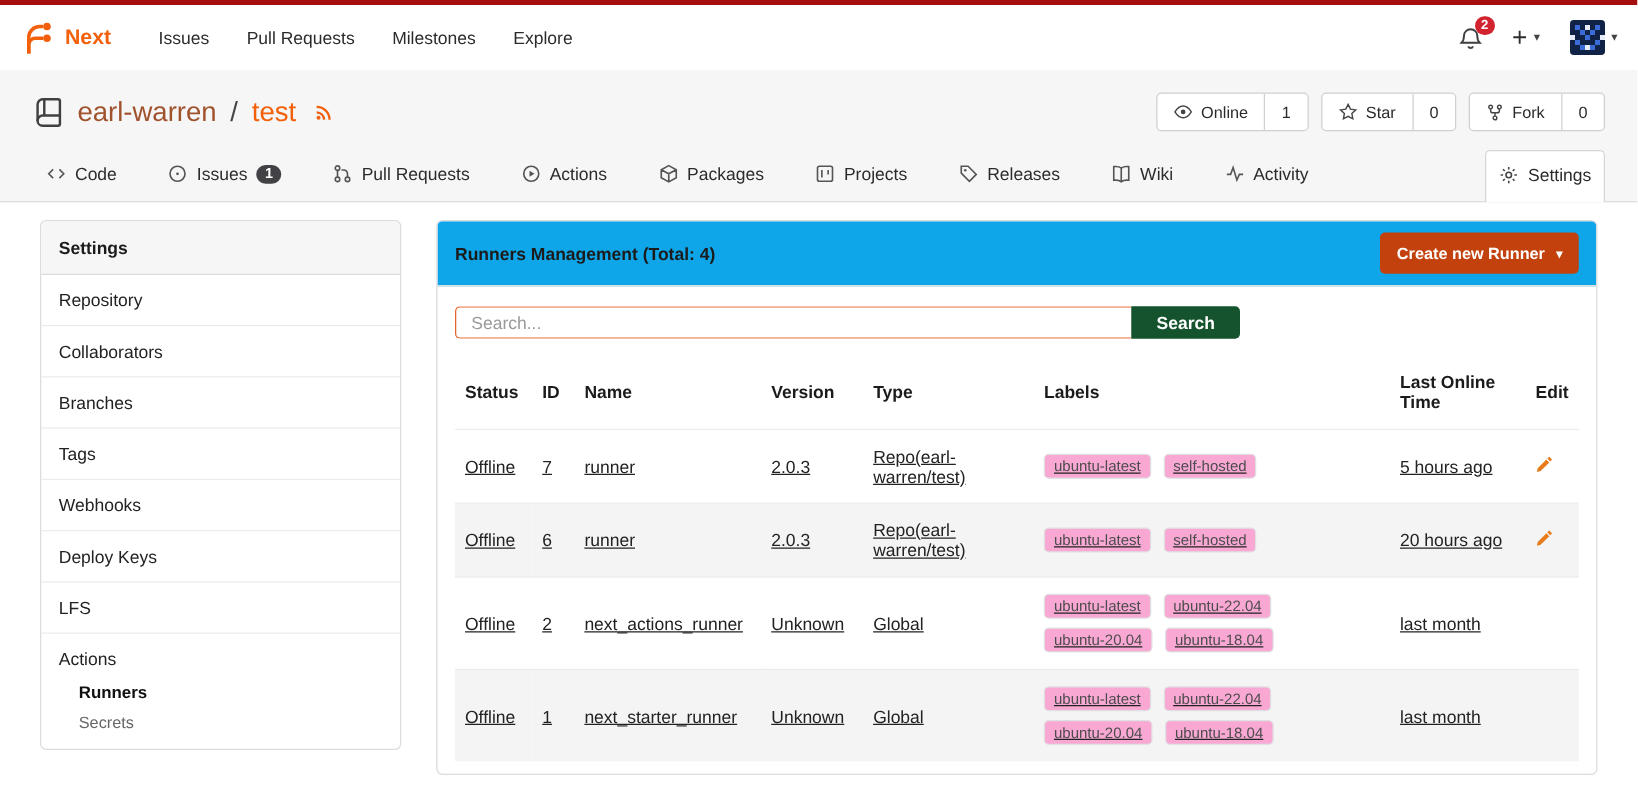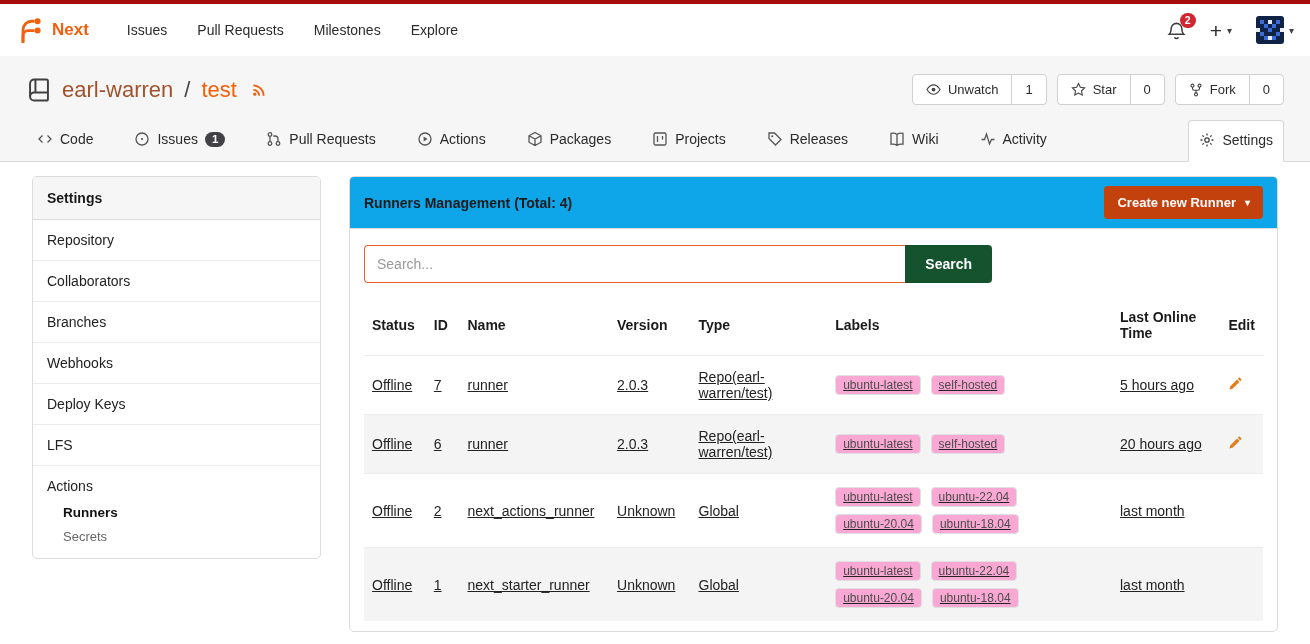--- a/index.html
+++ b/index.html
@@ -68,21 +68,21 @@
     background:#fff; overflow:hidden; }
   .card-header { display:flex; align-items:center; justify-content:space-between;
     background:#0ea5e9; border-bottom:1px solid #dcdcdc; padding:9px 14px; }
   .card-title { font-weight:700; font-size:14px; color:#1b1b1b; }
   .create-btn { background:#c2410c; color:#fff; border:none; border-radius:4px; font-size:13px;
     font-weight:600; padding:9px 13px; display:flex; align-items:center; gap:9px; cursor:pointer;
     font-family:inherit; }
   .create-btn .caret { color:#fff; }
 
   .card-body { padding:16px 14px 10px; }
-  .search-row { display:flex; width:628px; height:38px; margin-bottom:16px; }
+  .search-row { display:flex; width:628px; height:26px; margin-bottom:16px; }
   .search-input { flex:1; border:1px solid #e8632c; border-right:none; border-radius:4px 0 0 4px;
     padding:0 12px; font-size:14px; font-family:inherit; outline:none; color:#222; }
   .search-input::placeholder { color:#999; }
   .search-btn { background:#14532d; color:#fff; border:none; border-radius:0 4px 4px 0;
     padding:0 20px; font-size:14px; font-weight:600; font-family:inherit; cursor:pointer; }
 
   table { width:100%; border-collapse:collapse; font-size:14px; color:#222; }
   th { text-align:left; font-weight:700; padding:10px 8px 14px; vertical-align:middle; color:#1b1b1b; }
   td { padding:13px 8px; border-top:1px solid #ececec; vertical-align:middle;text-decoration:underline; }
   tbody tr:nth-child(even) { background:#f4f4f4; }
@@ -180,21 +180,21 @@
     </div>
     <div class="repo-actions">
       <div class="btn-group">
         <a class="btn-main">
           <span class="icon">
             <svg width="15" height="15" viewBox="0 0 16 16" fill="none">
               <path d="M1 8 c2.5-4 4.5-5 7-5 s4.5 1 7 5 c-2.5 4-4.5 5-7 5 s-4.5-1-7-5 z" stroke="#444" stroke-width="1.2"></path>
               <circle cx="8" cy="8" r="2" fill="#444"></circle>
             </svg>
           </span>
-          <span>Unwatch</span>
+          <span>Online</span>
         </a>
         <a class="btn-count">1</a>
       </div>
       <div class="btn-group">
         <a class="btn-main">
           <span class="icon">
             <svg width="15" height="15" viewBox="0 0 16 16" fill="none">
               <path d="M8 1.6 l2 4.1 4.5.6 -3.3 3.1 .8 4.5 L8 11.8 4 13.9 4.8 9.4 1.5 6.3 6 5.7 z" stroke="#444" stroke-width="1.2"></path>
             </svg>
           </span>
@@ -312,20 +312,21 @@
   </div>
 </div>
 
 <div class="content">
 
   <aside class="sidebar">
     <div class="sidebar-header">Settings</div>
     <div class="side-item">Repository</div>
     <div class="side-item">Collaborators</div>
     <div class="side-item">Branches</div>
+    <div class="side-item">Tags</div>
     <div class="side-item">Webhooks</div>
     <div class="side-item">Deploy Keys</div>
     <div class="side-item">LFS</div>
     <div class="side-group">
       <div class="side-group-label">Actions</div>
       <div class="side-sub">
         <div class="side-sub-item active">Runners</div>
         <div class="side-sub-item">Secrets</div>
       </div>
     </div>

